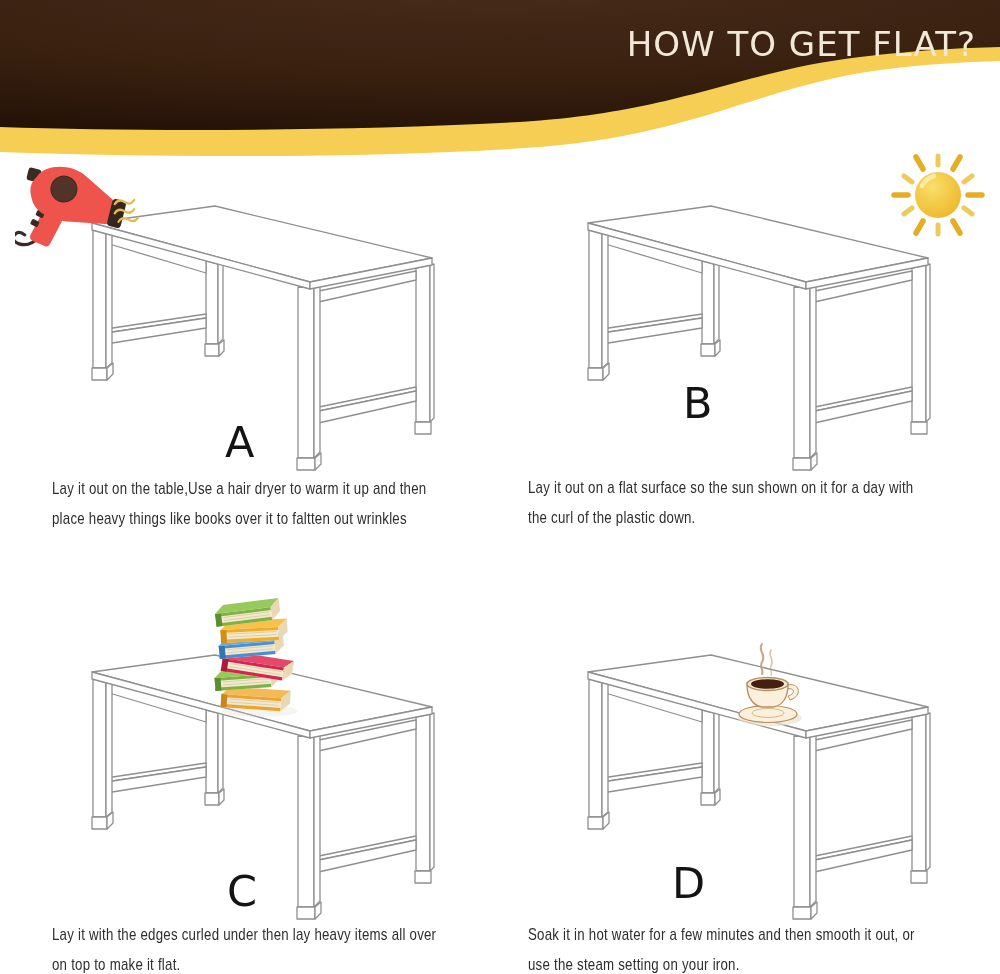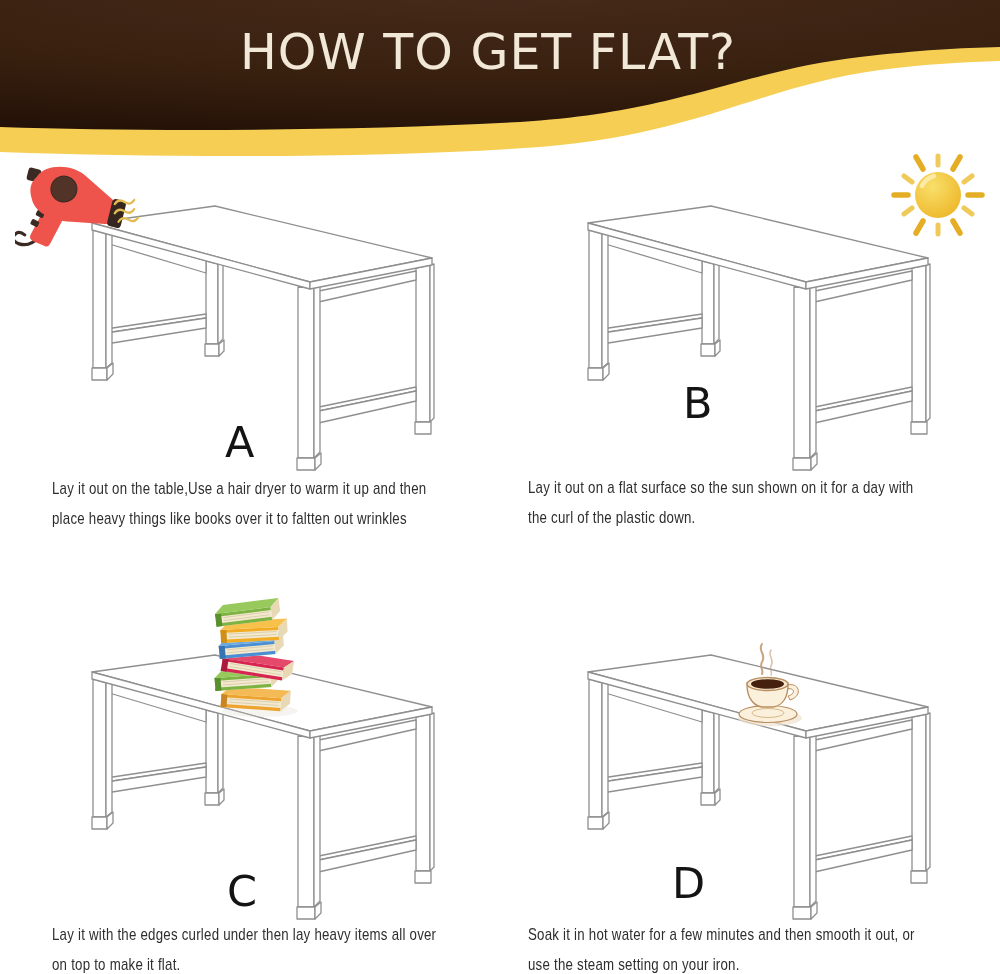--- a/index.html
+++ b/index.html
@@ -4,23 +4,23 @@
 <style>
   html,body { margin:0; padding:0; background:#ffffff; }
   .page {
     position:relative; width:1000px; height:974px;
     background:#ffffff; overflow:hidden;
     font-family:"Liberation Sans", sans-serif;
   }
   .banner-svg { position:absolute; top:0; left:0; }
   .page-title {
     position:absolute; top:24px; left:0; width:976px;
-    text-align:center;
+    text-align:right;
     font-family:"DejaVu Sans", sans-serif;
-    font-size:49px; letter-spacing:1px; font-weight:500;
+    font-size:34px; letter-spacing:1px; font-weight:500;
     color:#f2e8d7;
   }
   .table-svg { position:absolute; }
   .panel-label {
     position:absolute;
     font-family:"DejaVu Sans", sans-serif;
     font-size:43px; font-weight:500; color:#141414;
   }
   .cap {
     position:absolute;

